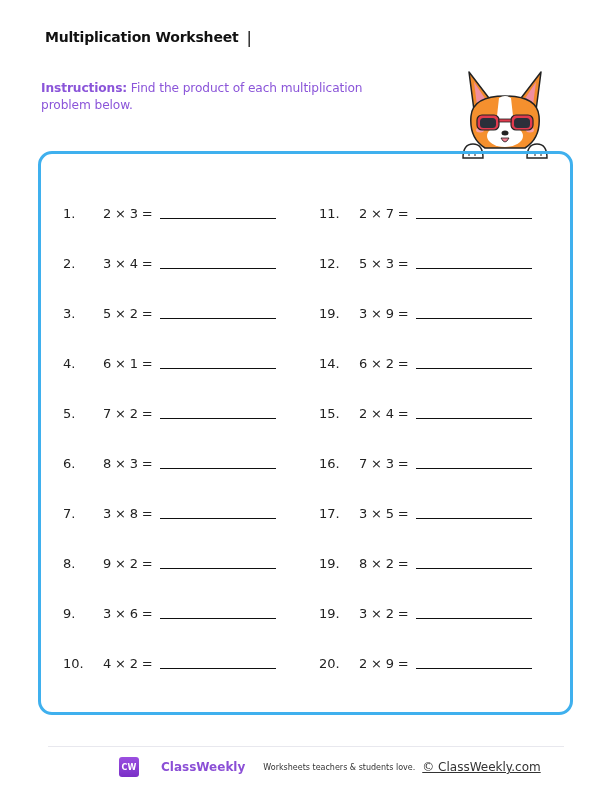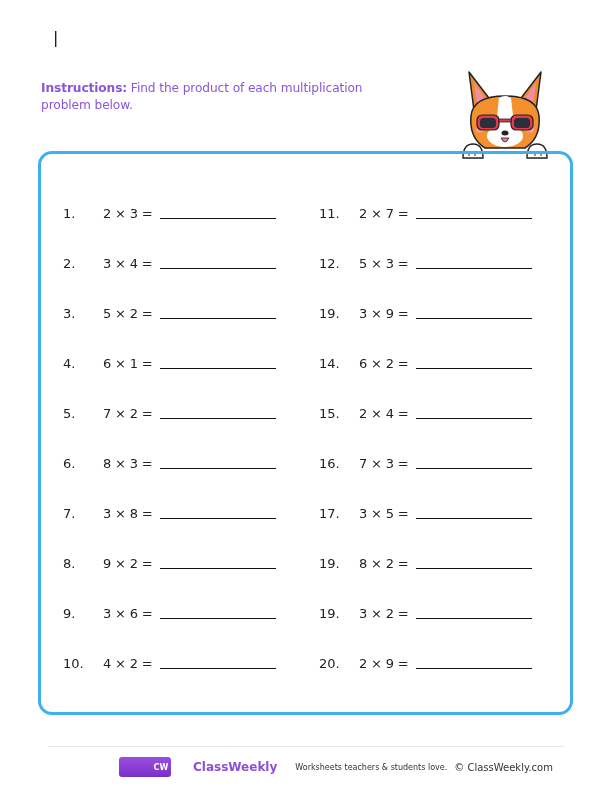--- a/index.html
+++ b/index.html
@@ -11,29 +11,30 @@
     .instructions { position: absolute; left: 41px; top: 80px; width: 340px; font-size: 12.2px; line-height: 17px; color: #8b55d9; letter-spacing: -0.1px; }
     .instructions .label { font-weight: bold; }
     .mascot { position: absolute; left: 455px; top: 66px; width: 100px; height: 96px; }
     .box { position: absolute; left: 38px; top: 151px; width: 535px; height: 564px; border: 3px solid #3fb0ee; border-radius: 14px; box-sizing: border-box; background: transparent; }
     .problem { position: absolute; height: 20px; display: flex; align-items: center; font-size: 13px; color: #222; white-space: nowrap; }
     .problem .num { position: absolute; left: 0; width: 40px; }
     .problem .expr { position: absolute; left: 40px; width: 60px; letter-spacing: -0.2px; }
     .problem .answer { position: absolute; left: 97px; top: 15px; width: 116px; height: 0; border-bottom: 1px solid #111; }
     .footer-rule { position: absolute; left: 48px; top: 746px; width: 516px; height: 1px; background: #e8e8ee; }
     .footer { position: absolute; top: 757px; left: 119px; display: flex; align-items: center; white-space: nowrap; }
-    .logo-badge { width: 20px; height: 20px; border-radius: 3px; background: linear-gradient(180deg, #9b4fe0, #7a2fc7); color: #fff; font-size: 8px; font-weight: bold; display: flex; align-items: center; justify-content: center; letter-spacing: 0.2px; padding-left: 32px; }
+    .logo-badge { width: 20px; height: 20px; border-radius: 3px; background: linear-gradient(180deg, #9b4fe0, #7a2fc7); color: #fff; font-size: 8px; font-weight: bold; display: flex; align-items: center; justify-content: center; letter-spacing: 0.2px; }
     .logo-text { font-size: 12px; font-weight: bold; color: #8b4fd6; margin-left: 22px; }
     .tagline { font-size: 8px; color: #333; margin-left: 18px; }
-    .copyright { font-size: 10px; color: #333; margin-left: 7px; }
+    .copyright { font-size: 12px; color: #333; margin-left: 7px; text-decoration: underline; }
   </style>
 </head>
 <body>
 
 <div class="header">
+  <span class="title">Multiplication Worksheet</span>
   <span class="sep">|</span>
 </div>
 
 <div class="instructions">
   <span class="label">Instructions:</span><span> Find the product of each multiplication problem below.</span>
 </div>
 
 <div class="mascot">
   <svg width="100" height="96" viewBox="0 0 100 96">
 

